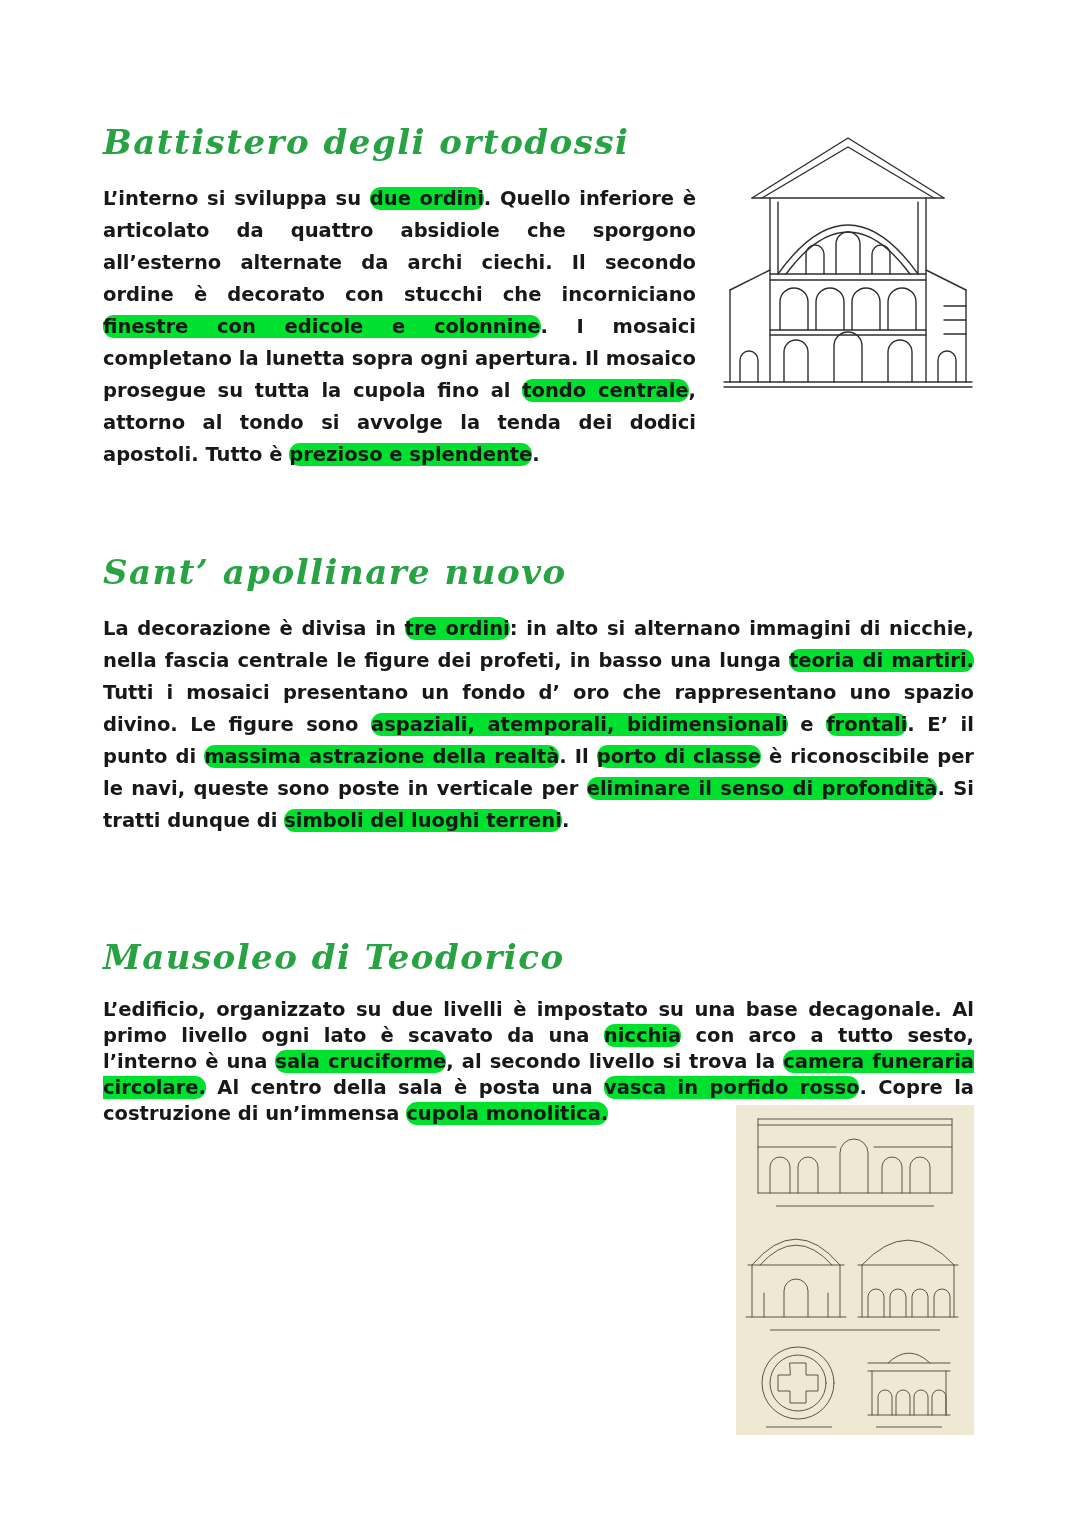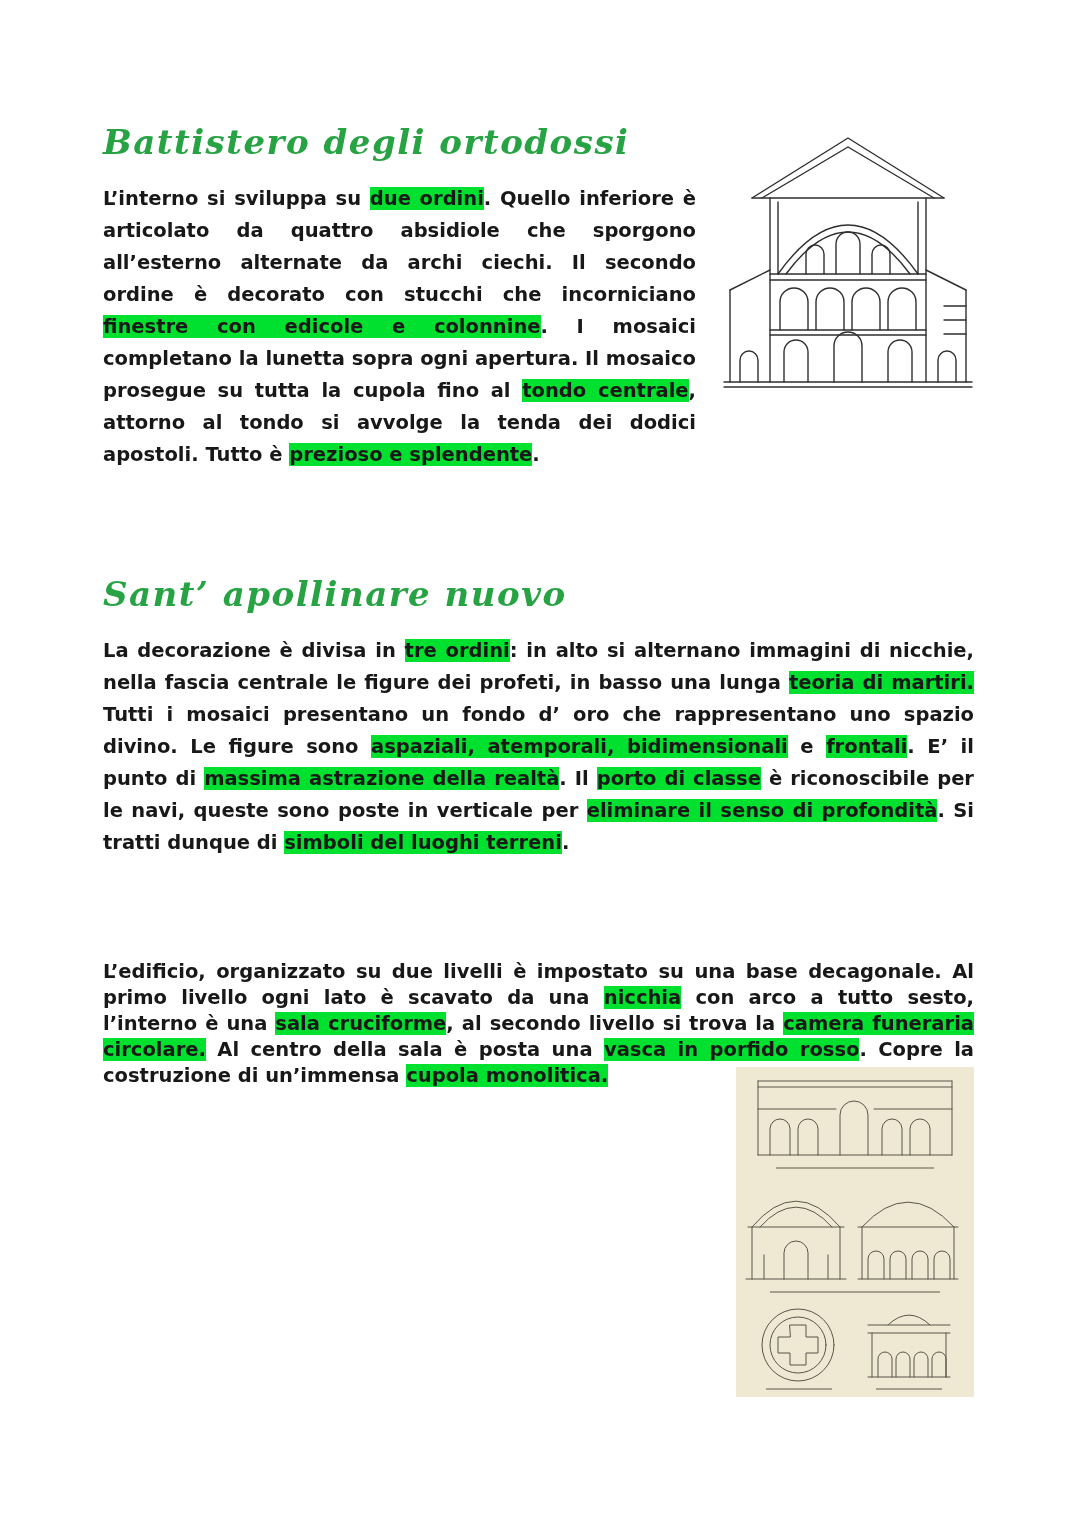--- a/index.html
+++ b/index.html
@@ -26,28 +26,28 @@
     margin: 0 0 20px 0;
     line-height: 1.2;
   }
   p.body-text {
     font-size: 19.5px;
     line-height: 32px;
     font-weight: 600;
     text-align: justify;
     color: #181818;
   }
-  .hl { background: var(--hl, #00e02e); }
+  .hl { background: var(--hl, #00e02e); border-radius: 11px; }
   .float-img {
     float: right;
     width: 252px;
     margin: 2px 0 12px 26px;
   }
   .float-img svg { display: block; }
-  section.sec-2 { clear: both; margin-top: 103px; }
+  section.sec-2 { clear: both; margin-top: 81px; }
   section.sec-3 { margin-top: 100px; }
   section.sec-3 p.body-text { line-height: 26px; }
   .plate-wrap {
     width: 238px;
     margin-left: auto;
     margin-top: -22px;
     margin-right: 0;
   }
   .plate-wrap svg { display: block; }
 </style>
@@ -111,20 +111,21 @@
     <h1 class="sec-title">Battistero degli ortodossi</h1>
     <p class="body-text"><span>L’interno si sviluppa su </span><span class="hl">due ordini</span><span>. Quello inferiore è articolato da quattro absidiole che sporgono all’esterno alternate da archi ciechi. Il secondo ordine è decorato con stucchi che incorniciano </span><span class="hl">finestre con edicole e colonnine</span><span>. I mosaici completano la lunetta sopra ogni apertura. Il mosaico prosegue su tutta la cupola fino al </span><span class="hl">tondo centrale</span><span>, attorno al tondo si avvolge la tenda dei dodici apostoli. Tutto è </span><span class="hl">prezioso e splendente</span><span>.</span></p>
   </section>
 
   <section class="sec-2">
     <h1 class="sec-title">Sant’ apollinare nuovo</h1>
     <p class="body-text"><span>La decorazione è divisa in </span><span class="hl">tre ordini</span><span>: in alto si alternano immagini di nicchie, nella fascia centrale le figure dei profeti, in basso una lunga </span><span class="hl">teoria di martiri.</span><span> Tutti i mosaici presentano un fondo d’ oro che rappresentano uno spazio divino. Le figure sono </span><span class="hl">aspaziali, atemporali, bidimensionali</span><span> e </span><span class="hl">frontali</span><span>. E’ il punto di </span><span class="hl">massima astrazione della realtà</span><span>. Il </span><span class="hl">porto di classe</span><span> è riconoscibile per le navi, queste sono poste in verticale per </span><span class="hl">eliminare il senso di profondità</span><span>. Si tratti dunque di </span><span class="hl">simboli del luoghi terreni</span><span>.</span></p>
   </section>
 
   <section class="sec-3">
+    <h1 class="sec-title">Mausoleo di Teodorico</h1>
     <p class="body-text"><span>L’edificio, organizzato su due livelli è impostato su una base decagonale. Al primo livello ogni lato è scavato da una </span><span class="hl">nicchia</span><span> con arco a tutto sesto, l’interno è una </span><span class="hl">sala cruciforme</span><span>, al secondo livello si trova la </span><span class="hl">camera funeraria circolare.</span><span> Al centro della sala è posta una </span><span class="hl">vasca in porfido rosso</span><span>. Copre la costruzione di un’immensa </span><span class="hl">cupola monolitica.</span></p>
 
     <div class="plate-wrap">
       <svg viewBox="0 0 238 330" width="238" height="330">
         <rect x="0" y="0" width="238" height="330" fill="#efe8d2"></rect>
         <g fill="none" stroke="#5a554a" stroke-width="1" stroke-linecap="round" stroke-linejoin="round">
 
           <line x1="22" y1="14" x2="216" y2="14"></line>
           <line x1="22" y1="20" x2="216" y2="20"></line>
           <line x1="22" y1="14" x2="22" y2="88"></line>

